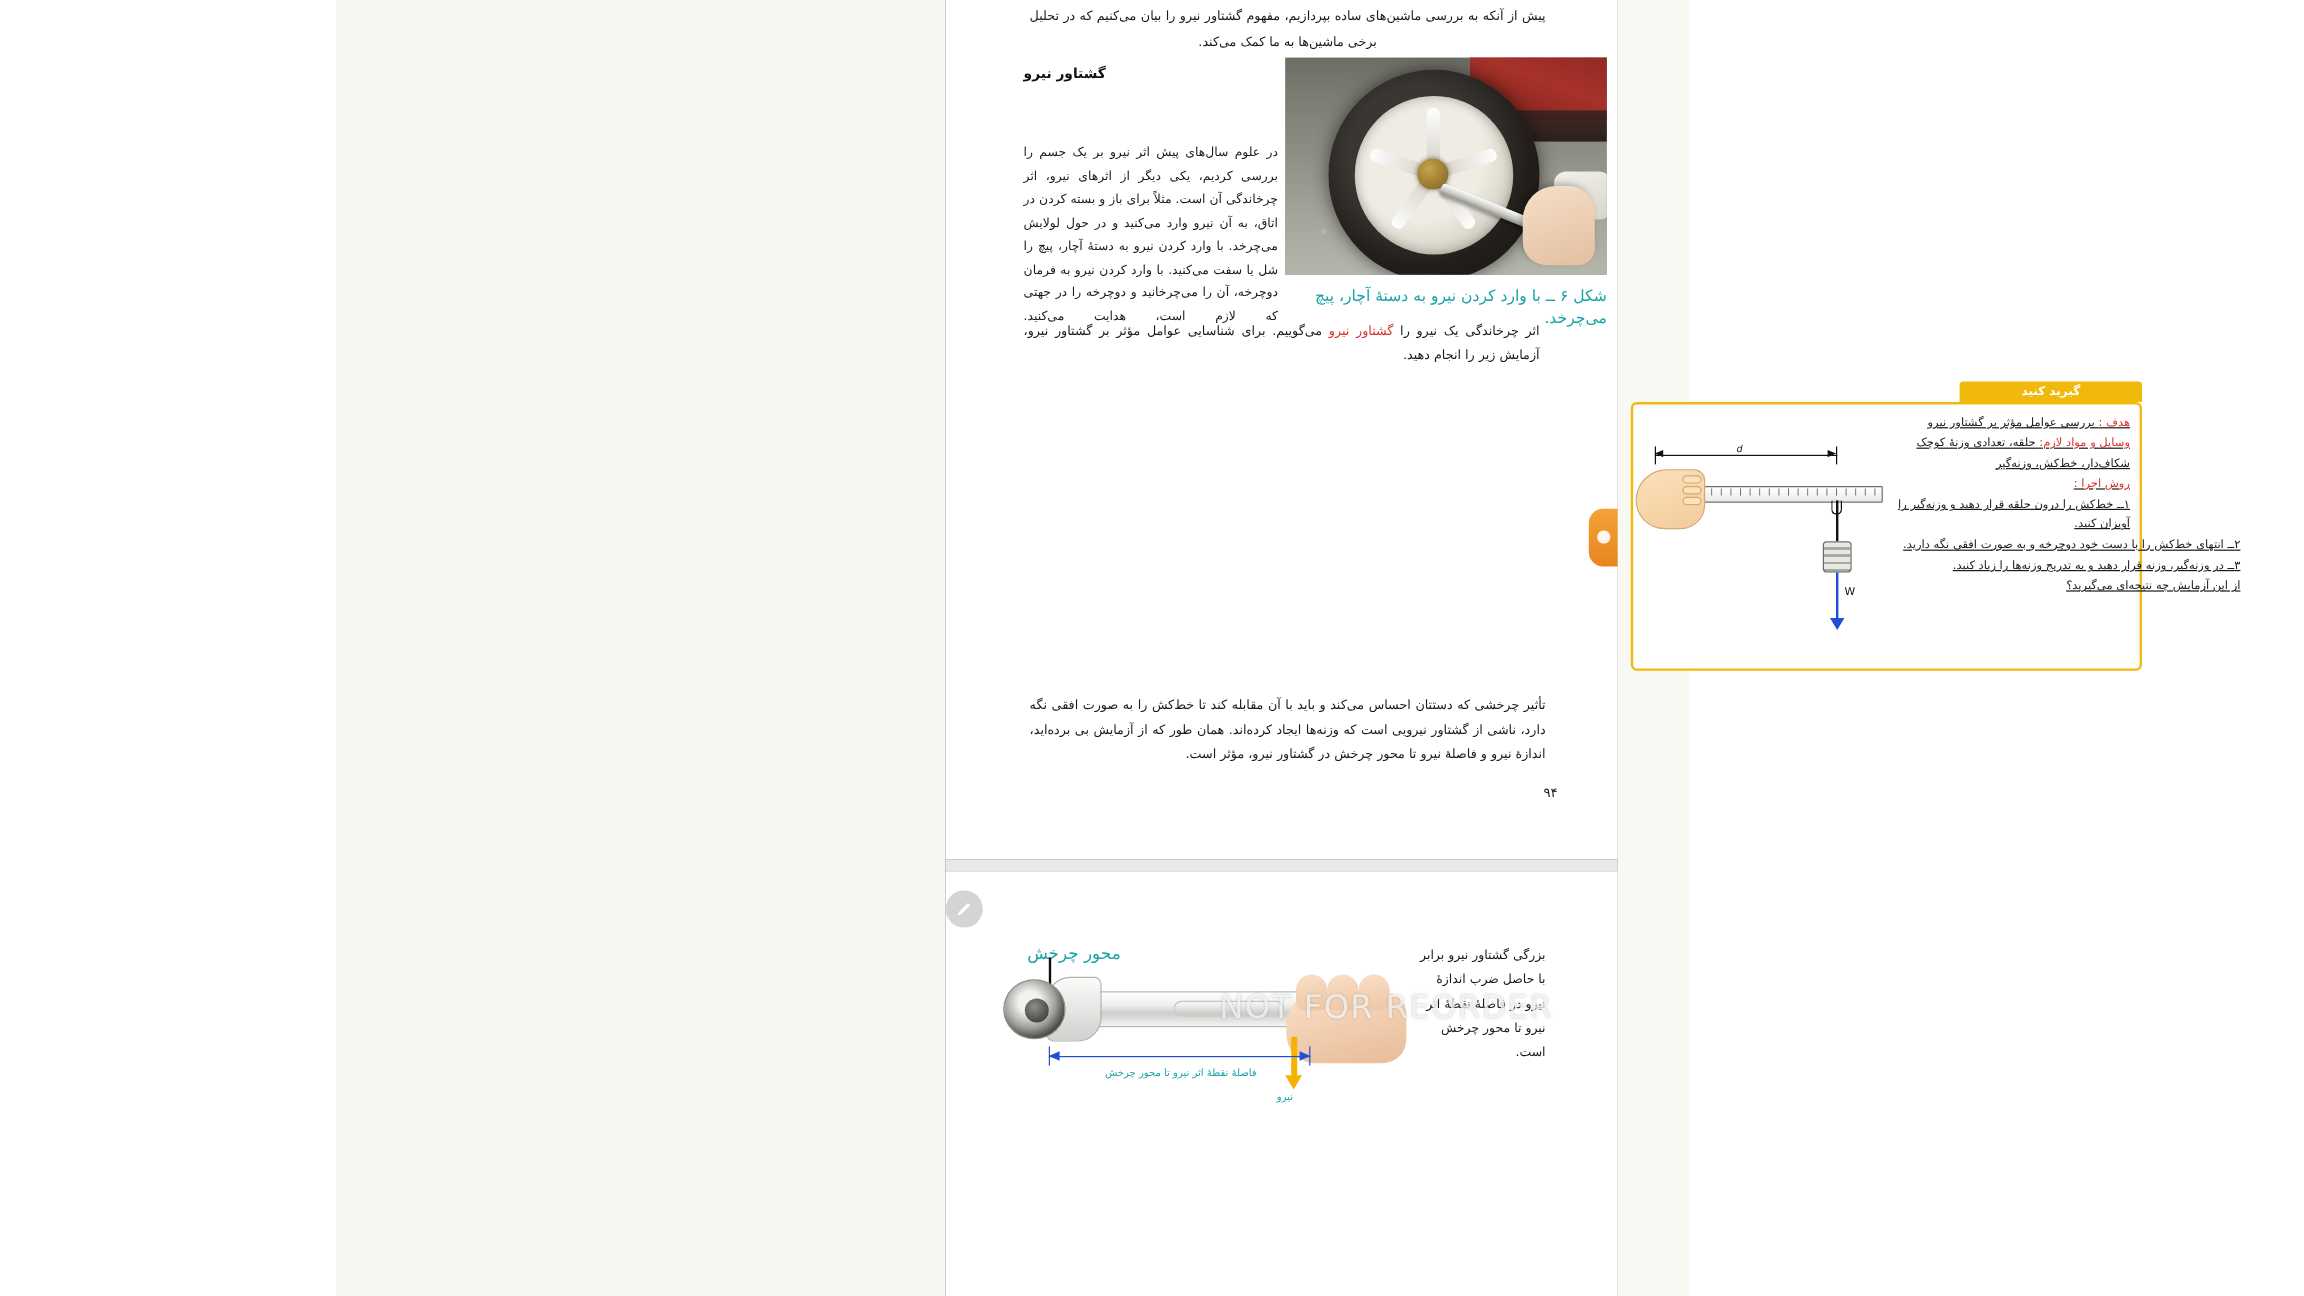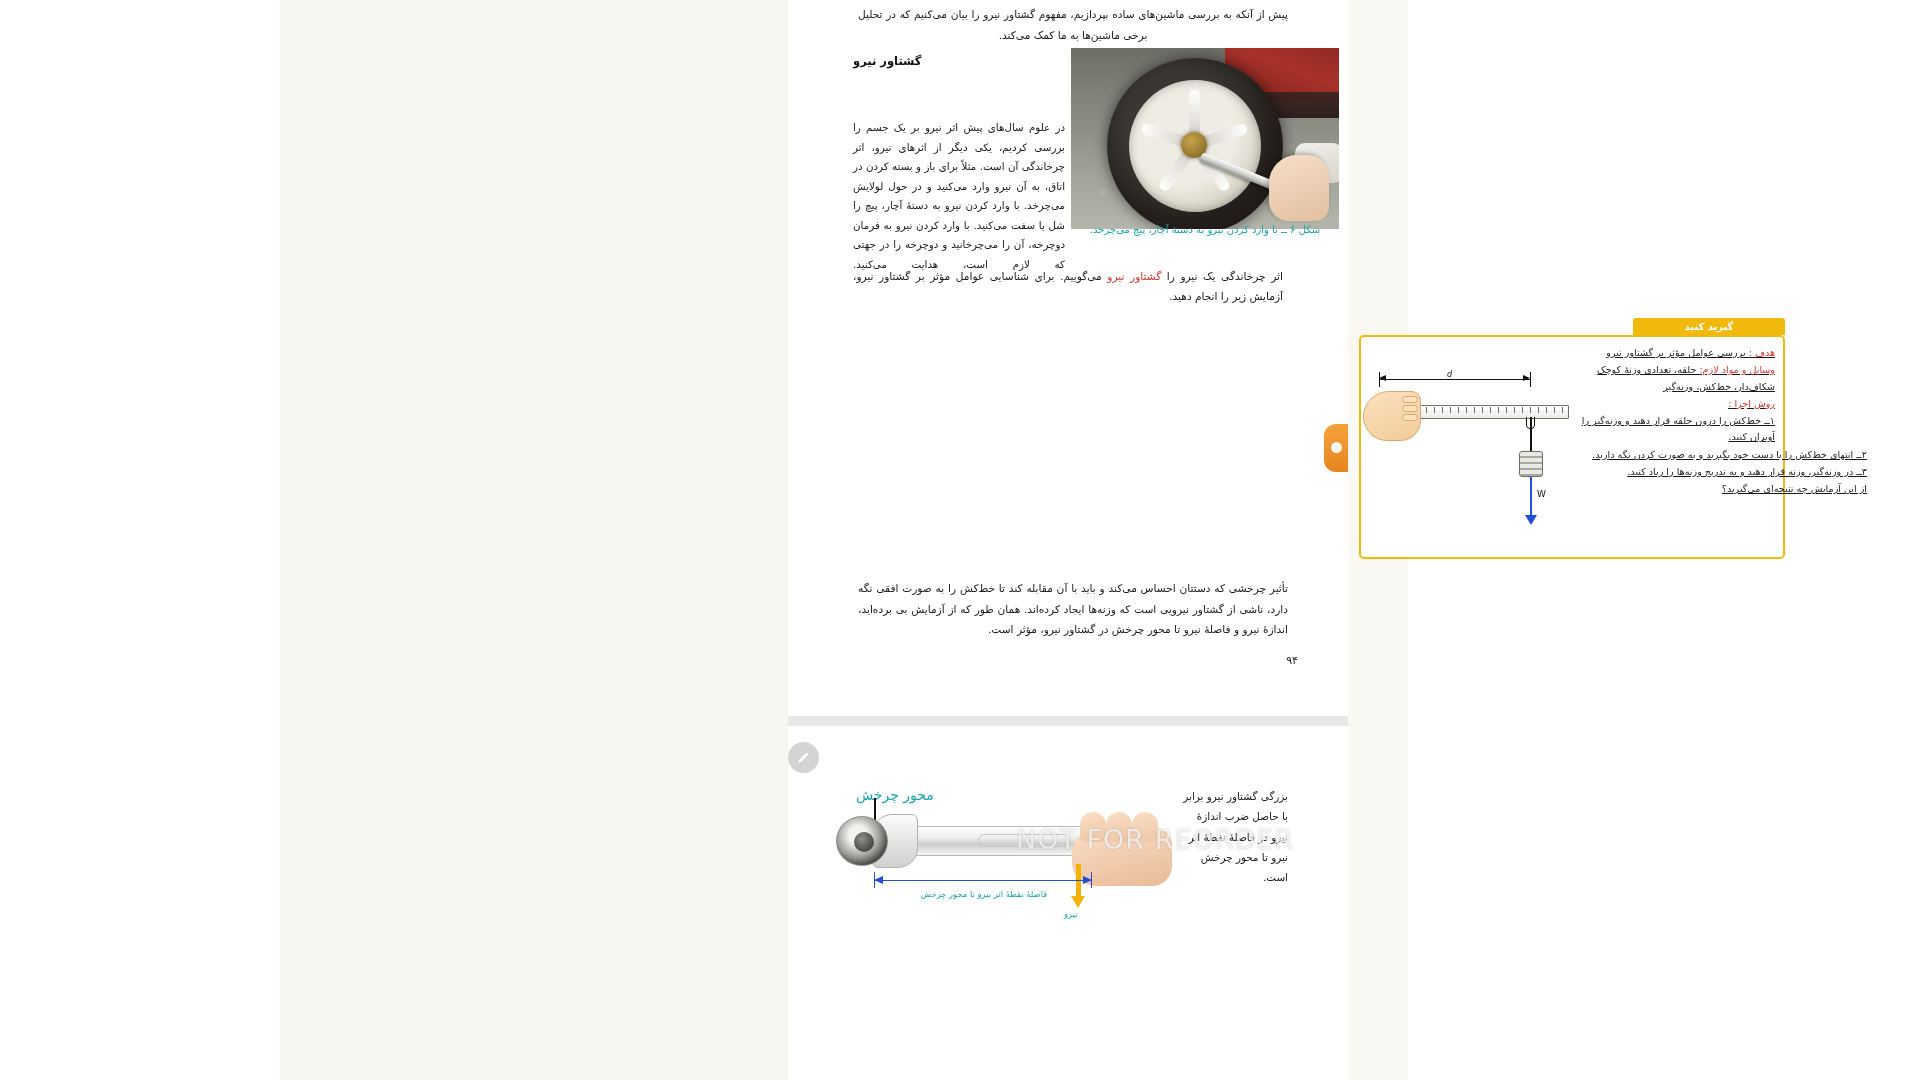--- a/index.html
+++ b/index.html
@@ -179,25 +179,25 @@
   #photo-tire .sleeve {
     position: absolute; right: -4px; bottom: 46px;
     width: 48px; height: 40px;
     background: linear-gradient(160deg,#f2f0ea,#d7d4cc);
     border-radius: 10px;
   }
 
   
   #photo-caption {
     position: absolute;
-    left: 283px; top: 223px;
+    left: 283px; top: 239px;
     width: 268px;
-    font-size: 10px;
+    font-size: 13px;
     color: #17a3a8;
-    text-align: center;
+    text-align: right;
     direction: rtl;
     line-height: 1.4;
   }
 
   
   #para-after-photo {
     position: absolute;
     right: 65px; top: 266px;
     width: 430px;
     font-size: 10.6px;
@@ -544,21 +544,21 @@
       <span class="fa">گیرید کنید</span>
     </div>
 
     <div id="exp-box">
 
       <div class="fa" id="exp-text">
         <p><span class="lbl">هدف :</span><span> بررسی عوامل مؤثر بر گشتاور نیرو</span></p>
         <p><span class="lbl">وسایل و مواد لازم:</span><span> حلقه، تعدادی وزنهٔ کوچک شکاف‌دار، خط‌کش، وزنه‌گیر</span></p>
         <p><span class="lbl">روش اجرا :</span></p>
         <p>۱ــ خط‌کش را درون حلقه قرار دهید و وزنه‌گیر را آویزان کنید.</p>
-        <p class="step-wide">۲ــ انتهای خط‌کش را با دست خود بگیرید و به صورت کردن نگه دارید.</p>
+        <p class="step-wide">۲ــ انتهای خط‌کش را با دست خود دوچرخه و به صورت افقی نگه دارید.</p>
         <p class="step-wide">۳ــ در وزنه‌گیر، وزنه قرار دهید و به تدریج وزنه‌ها را زیاد کنید.</p>
         <p class="step-wide">از این آزمایش چه نتیجه‌ای می‌گیرید؟</p>
       </div>
 
       <div id="exp-fig">
         <div class="dim-line"></div>
         <div class="dim-cap-l"></div>
         <div class="dim-cap-r"></div>
         <div class="dim-arrow-l"></div>
         <div class="dim-arrow-r"></div>

